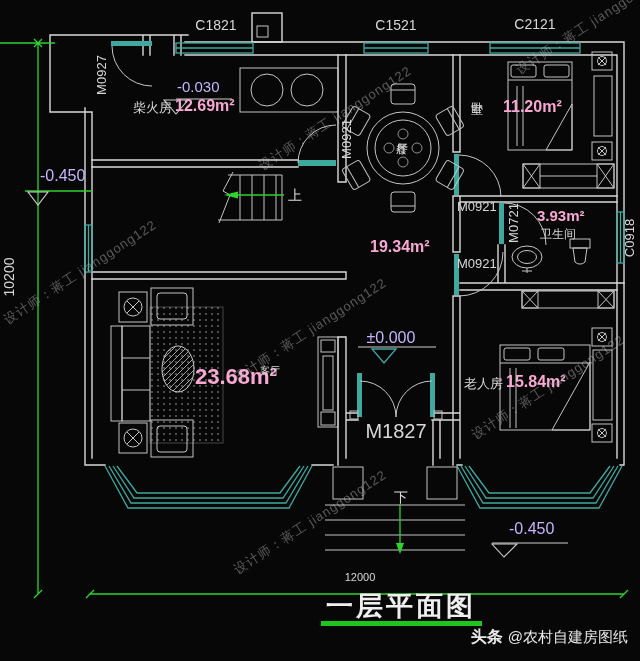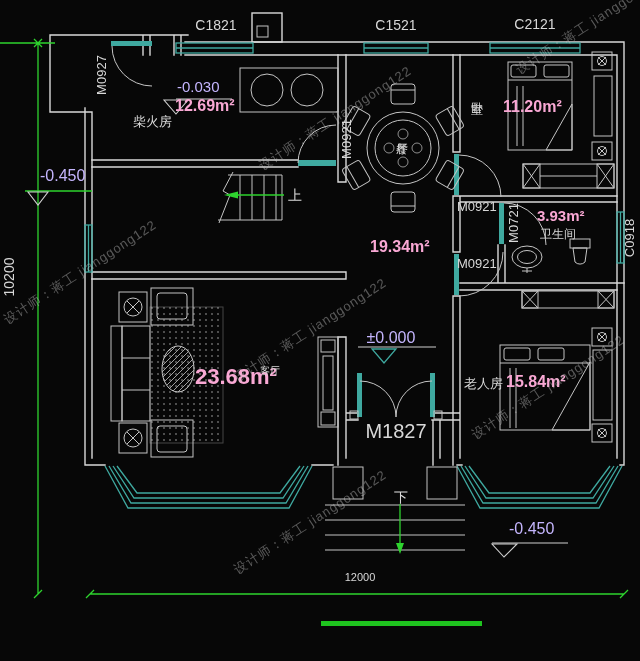--- a/index.html
+++ b/index.html
@@ -319,21 +319,21 @@
 <div class="lbl hc" style="left:535px;top:24px;font-size:14px">C2121</div>
 <div class="lbl vert" style="left:629px;top:238px">C0918</div>
 
 <div class="lbl vert" style="left:101px;top:75px">M0927</div>
 <div class="lbl vert" style="left:346px;top:139px">M0921</div>
 <div class="lbl" style="left:457px;top:200px">M0921</div>
 <div class="lbl" style="left:457px;top:257px">M0921</div>
 <div class="lbl vert" style="left:513px;top:223px">M0721</div>
 <div class="lbl hc" style="left:396px;top:431px;font-size:20px">M1827</div>
 
-<div class="lbl" style="left:133px;top:115px">柴火房</div>
+<div class="lbl" style="left:133px;top:101px">柴火房</div>
 <div class="mag" style="left:175px;top:98px">12.69m²</div>
 <div class="lbl vstack" style="left:396px;top:133px;font-size:12px">餐厅</div>
 <div class="lbl vstack" style="left:471px;top:92px;font-size:12px">卧室</div>
 <div class="mag" style="left:503px;top:99px">11.20m²</div>
 <div class="mag" style="left:537px;top:208px;font-size:15px">3.93m²</div>
 <div class="lbl" style="left:540px;top:228px;font-size:12px">卫生间</div>
 <div class="mag" style="left:370px;top:239px">19.34m²</div>
 <div class="mag" style="left:195px;top:366px;font-size:22px">23.68m²</div>
 <div class="lbl" style="left:260px;top:366px;font-size:10px">客厅</div>
 <div class="lbl" style="left:464px;top:377px">老人房</div>
@@ -350,15 +350,19 @@
 <div class="lbl hc" style="left:360px;top:577px;font-size:11px">12000</div>
 <div class="lbl vert" style="left:9px;top:277px;font-size:14px">10200</div>
 
 <div class="wm" style="left:335px;top:118px">设计师：蒋工 jianggong122</div>
 <div class="wm" style="left:80px;top:272px">设计师：蒋工 jianggong122</div>
 <div class="wm" style="left:310px;top:330px">设计师：蒋工 jianggong122</div>
 <div class="wm" style="left:548px;top:387px">设计师：蒋工 jianggong122</div>
 <div class="wm" style="left:310px;top:522px">设计师：蒋工 jianggong122</div>
 <div class="wm" style="left:592px;top:22px">设计师：蒋工 jianggong122</div>
 
+<div class="title hc" style="left:401px;top:606px">一层平面图</div>
 <div class="tline" style="left:321px;top:621px"></div>
-
+<div class="credit">
+  <span class="brand">头条</span><span>@农村自建房图纸</span>
 </div>
 
+</div>
+
 </body></html>

